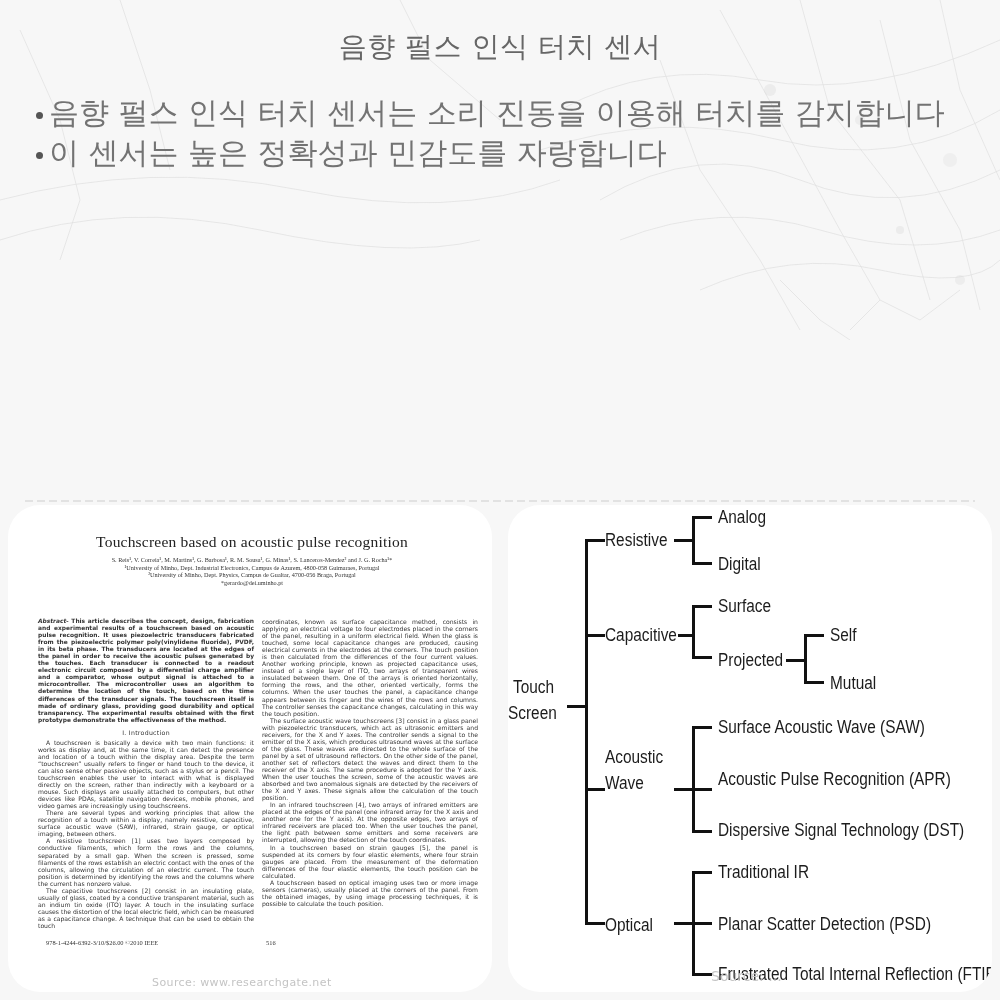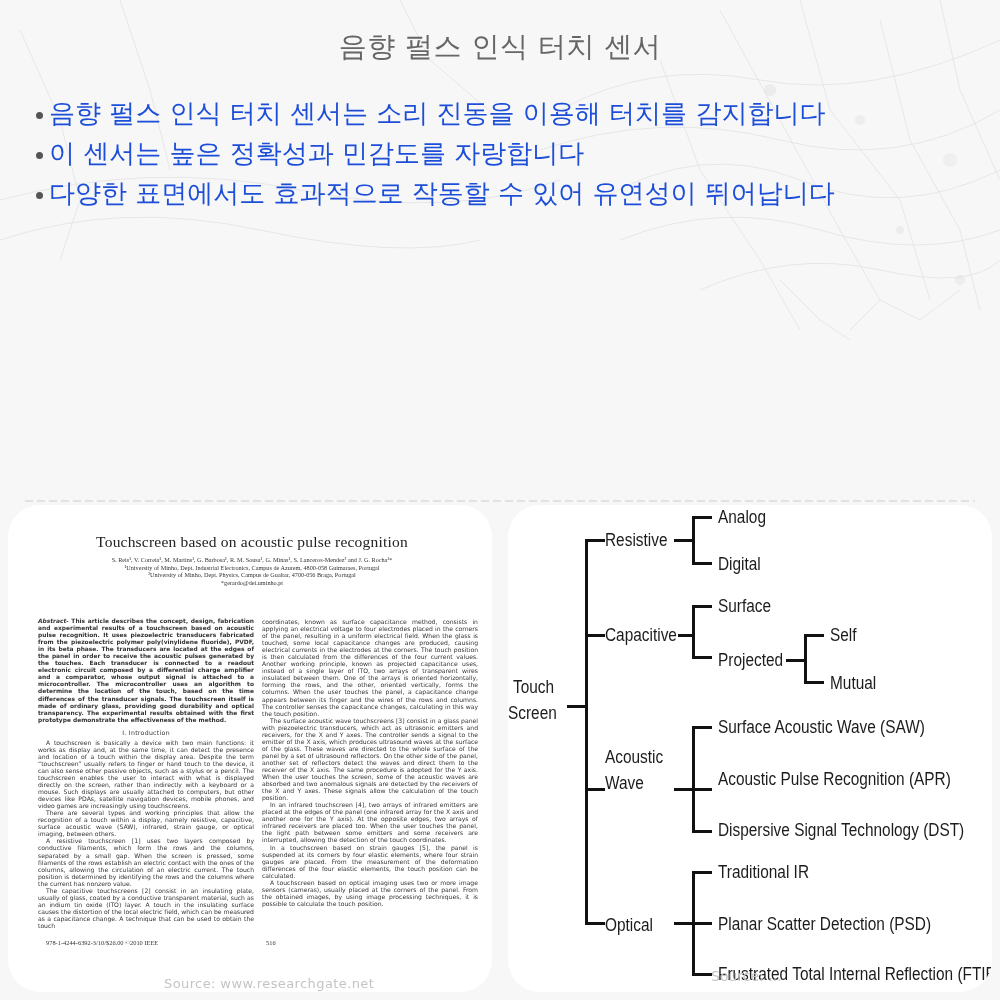--- a/index.html
+++ b/index.html
@@ -10,21 +10,21 @@
       font-family: "DejaVu Sans", sans-serif;
       color: #555;
     }
     .bg-net { position: absolute; left: 0; top: 0; width: 1000px; height: 340px; pointer-events: none; }
     .slide-title {
       position: absolute; top: 28px; left: 0; width: 1000px;
       text-align: center; font-size: 28px; color: #666; font-weight: 300; letter-spacing: 0.5px;
     }
     .bullets { position: absolute; top: 93px; left: 36px; list-style: none; }
     .bullets li {
-      font-size: 26px; line-height: 40px; color: #1d4ed8; height: 40px;
+      font-size: 30px; line-height: 40px; color: #737373; height: 40px;
       white-space: nowrap; display: flex; align-items: center;
     }
     .bullets .dot {
       display: inline-block; width: 7px; height: 7px; border-radius: 50%;
       background: #555; margin-right: 6px; margin-top: 4px;
     }
     .divider { position: absolute; top: 500px; left: 25px; width: 950px; height: 2px; }
     .panel {
       position: absolute; top: 505px; background: #fff; border-radius: 32px;
       overflow: hidden;
@@ -38,21 +38,21 @@
     .paper-authors { text-align: center; font-size: 6.2px; line-height: 7.6px; margin-top: 5px; color: #333; }
     .paper-cols { position: absolute; top: 85px; left: 0; width: 440px; display: flex; gap: 8px; }
     .paper-col { width: 216px; font-size: 6.1px; line-height: 7.05px; text-align: justify; color: #333; }
     .paper-col .abs { font-weight: bold; font-size: 5.9px; }
     .paper-col .abs i { font-style: italic; }
     .paper-col .sec { text-align: center; font-size: 6.2px; margin: 5px 0 3px; letter-spacing: 0.3px; }
     .paper-col p { text-indent: 8px; }
     .paper-footer { position: absolute; top: 435px; left: 14px; font-size: 6.4px; color: #333; font-family: "Liberation Serif", serif; }
     .paper-footer .pg { position: absolute; left: 220px; top: 0; }
     .source-left {
-      position: absolute; top: 471px; left: 156px; font-size: 13px; color: #c4c4c4;
+      position: absolute; top: 471px; left: 144px; font-size: 11px; color: #c4c4c4;
       letter-spacing: 0.4px; font-family: "DejaVu Sans", sans-serif;
     }
 
     
     .tree { position: absolute; left: 0; top: 0; width: 484px; height: 487px; }
     .node { position: absolute; font-family: "Liberation Sans", sans-serif; font-size: 17.5px; color: #1c1c1c; white-space: nowrap; transform: scaleX(0.88); transform-origin: left center; line-height: 20px; }
     .line { position: absolute; background: #111; }
     .source-right {
       position: absolute; top: 463px; left: 183px; font-size: 14px; color: #c4c4c4;
       font-family: "DejaVu Sans", sans-serif;
@@ -95,24 +95,20 @@
 
 <ul class="bullets">
   <li>
       <span class="dot"></span>
       <span>음향 펄스 인식 터치 센서는 소리 진동을 이용해 터치를 감지합니다</span>
     </li>
   <li>
       <span class="dot"></span>
       <span>이 센서는 높은 정확성과 민감도를 자랑합니다</span>
     </li>
-  <li>
-      <span class="dot"></span>
-      <span>다양한 표면에서도 효과적으로 작동할 수 있어 유연성이 뛰어납니다</span>
-    </li>
 </ul>
 
 <svg class="divider" viewBox="0 0 950 2" preserveAspectRatio="none" xmlns="http://www.w3.org/2000/svg">
   <line x1="0" y1="1" x2="950" y2="1" stroke="#e2e2e2" stroke-width="2" stroke-dasharray="8,4"></line>
 </svg>
 
 <div class="panel panel-left">
   <div class="paper">
     <div class="paper-title">
       <div>Touchscreen based on acoustic pulse recognition</div>

